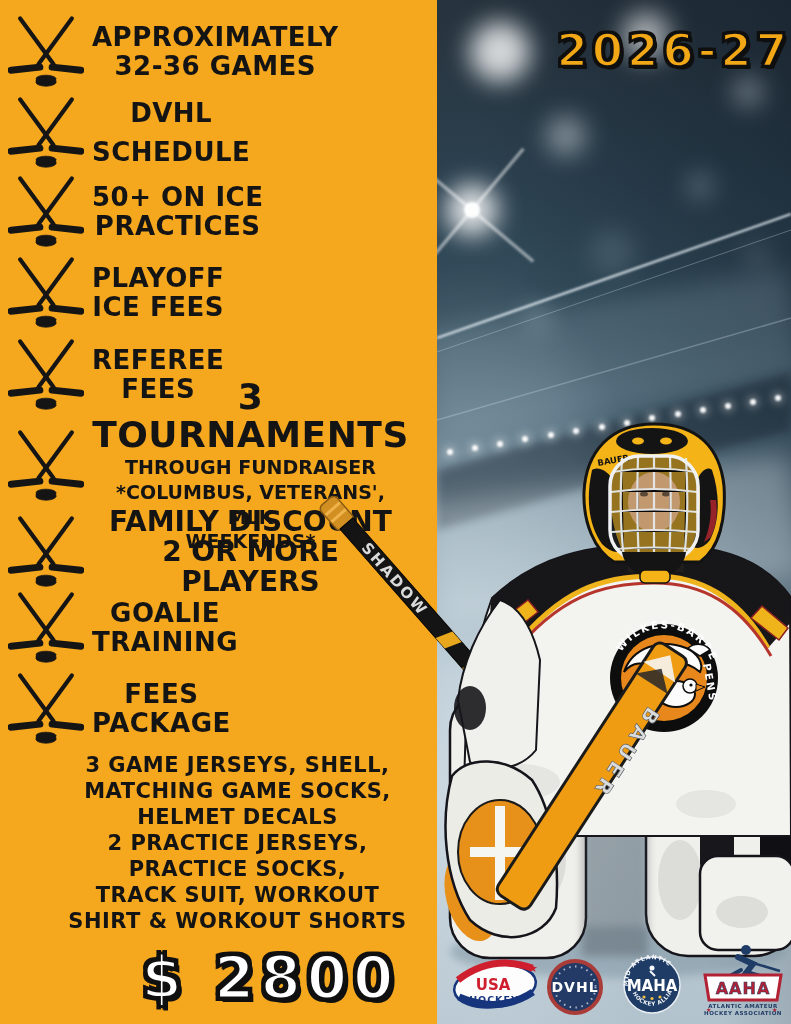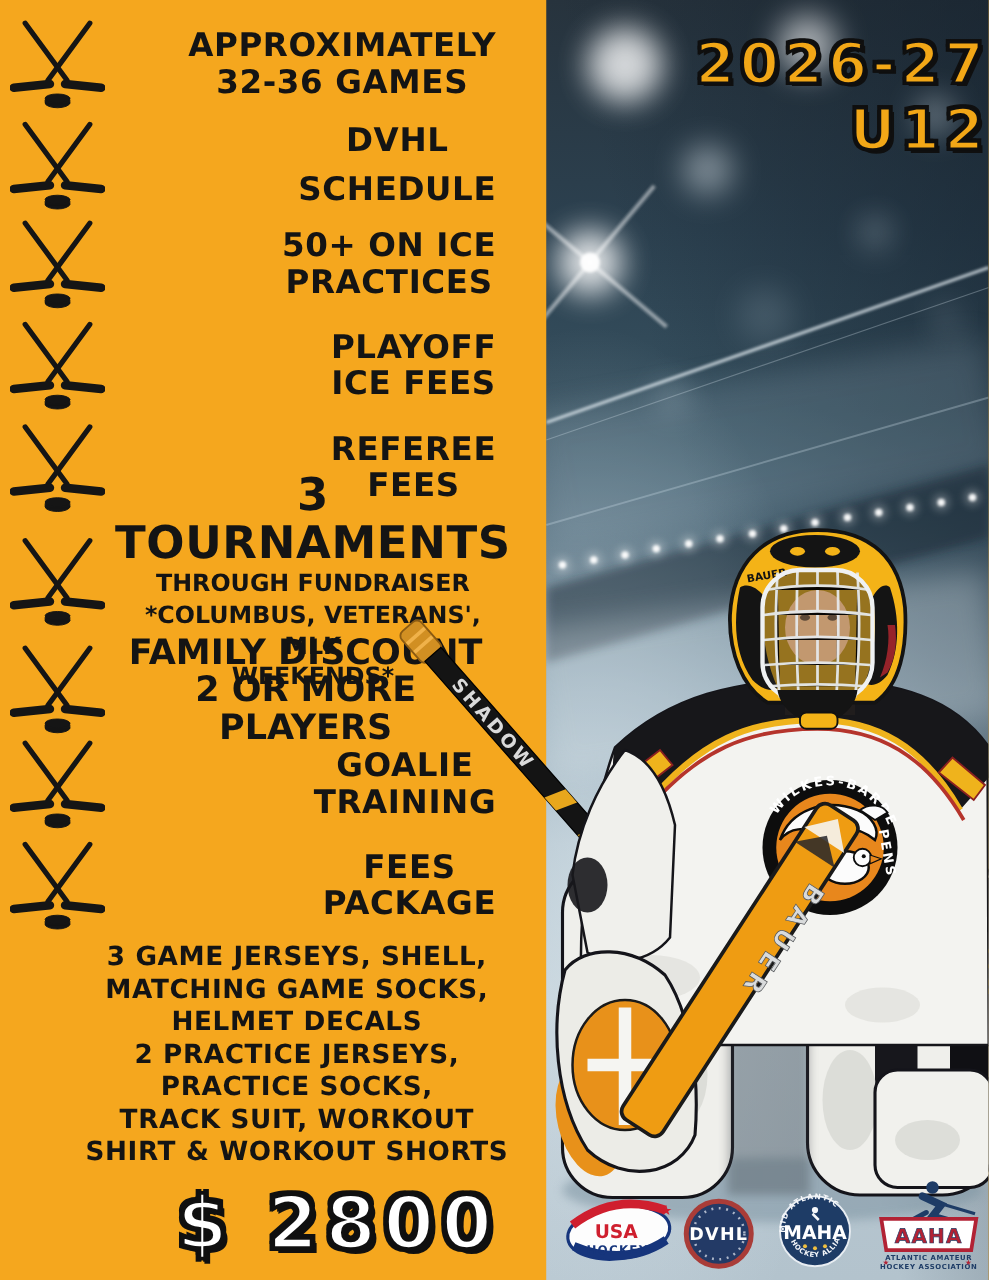--- a/index.html
+++ b/index.html
@@ -3,21 +3,21 @@
 <meta charset="utf-8">
 <style>
   html,body{margin:0;padding:0;background:#555;}
   .flyer{position:relative;width:791px;height:1024px;overflow:hidden;
          font-family:"DejaVu Sans","Liberation Sans",sans-serif;background:#F5A71E;}
   
   .left-panel{position:absolute;left:0;top:0;width:437px;height:1024px;background:#F5A71E;padding-top:10px;box-sizing:border-box;}
   .feature-row{display:flex;align-items:center;}
   .icon-cell{width:92px;flex:none;display:flex;justify-content:center;align-items:center;}
   .icon-cell svg{width:76px;height:74px;}
-  .text-cell{flex:1;display:flex;flex-direction:column;align-items:flex-end;justify-content:center;padding-right:40px;}
+  .text-cell{flex:1;display:flex;flex-direction:column;align-items:flex-start;justify-content:center;padding-right:28px;}
   .feature-text{font-weight:bold;font-size:26px;line-height:1.12;letter-spacing:.5px;
                 white-space:pre-line;text-align:center;color:#141414;}
   .spread .feature-text{line-height:1.5;}
   .row-tournaments .feature-text{font-size:36px;line-height:1.05;}
   .feature-sub{font-weight:bold;font-size:19px;line-height:1.3;white-space:pre-line;text-align:center;color:#141414;margin-top:2px;}
   .row-family .feature-text{font-size:28px;line-height:1.08;letter-spacing:0;}
   .gear-details{margin-top:2px;padding-left:60px;padding-right:22px;text-align:center;
                 font-weight:bold;font-size:21px;line-height:26px;letter-spacing:.5px;
                 white-space:pre-line;color:#141414;}
   .price{margin-top:10px;margin-left:118px;margin-right:14px;text-align:center;
@@ -231,21 +231,20 @@
 2 PRACTICE JERSEYS,
 PRACTICE SOCKS,
 TRACK SUIT, WORKOUT
 SHIRT &amp; WORKOUT SHORTS</div>
     <div class="price">$ 2800</div>
   </div>
 
   <div class="photo-panel">
     <div class="title">
       <div class="title-line">2026-27</div>
-      <div class="title-line">U12</div>
     </div>
   </div>
 
   <svg class="overlay" viewBox="0 0 791 1024">
     <defs>
       <clipPath id="photoClip">
           <rect x="437" y="0" width="354" height="1024"></rect>
         </clipPath>
       <filter id="b1" x="-60%" y="-60%" width="220%" height="220%">
           <feGaussianBlur stdDeviation="1.2"></feGaussianBlur>

